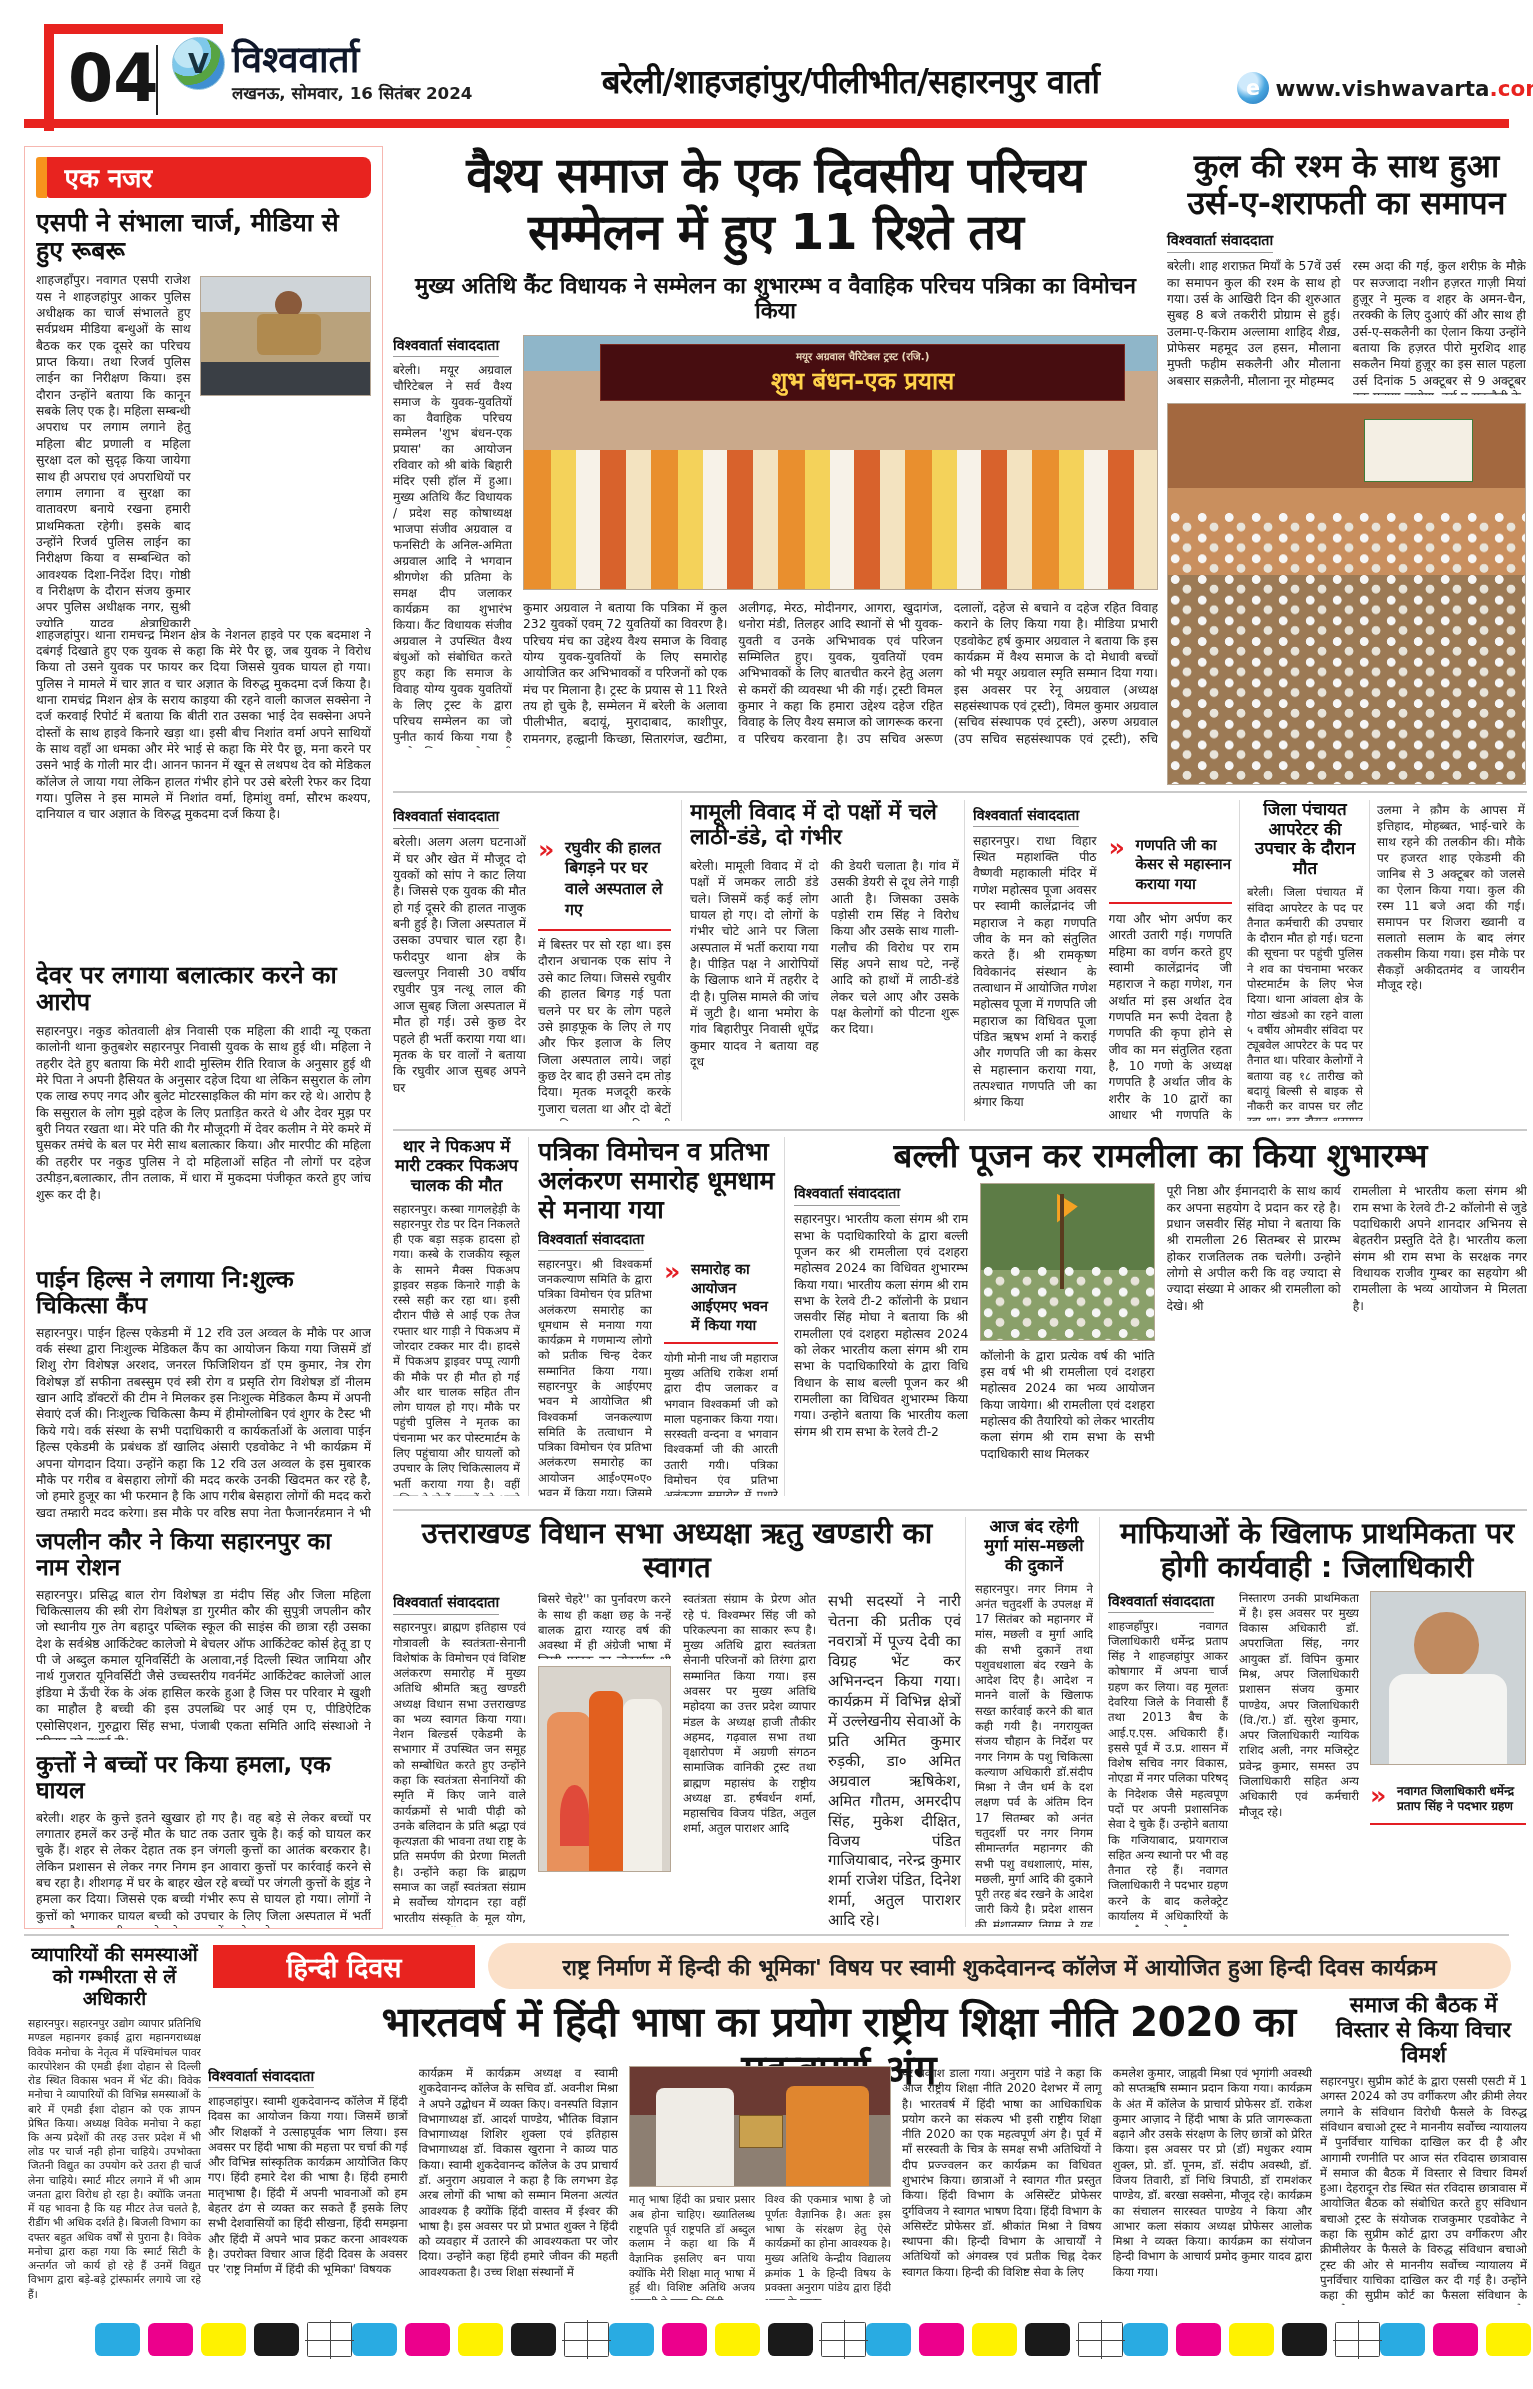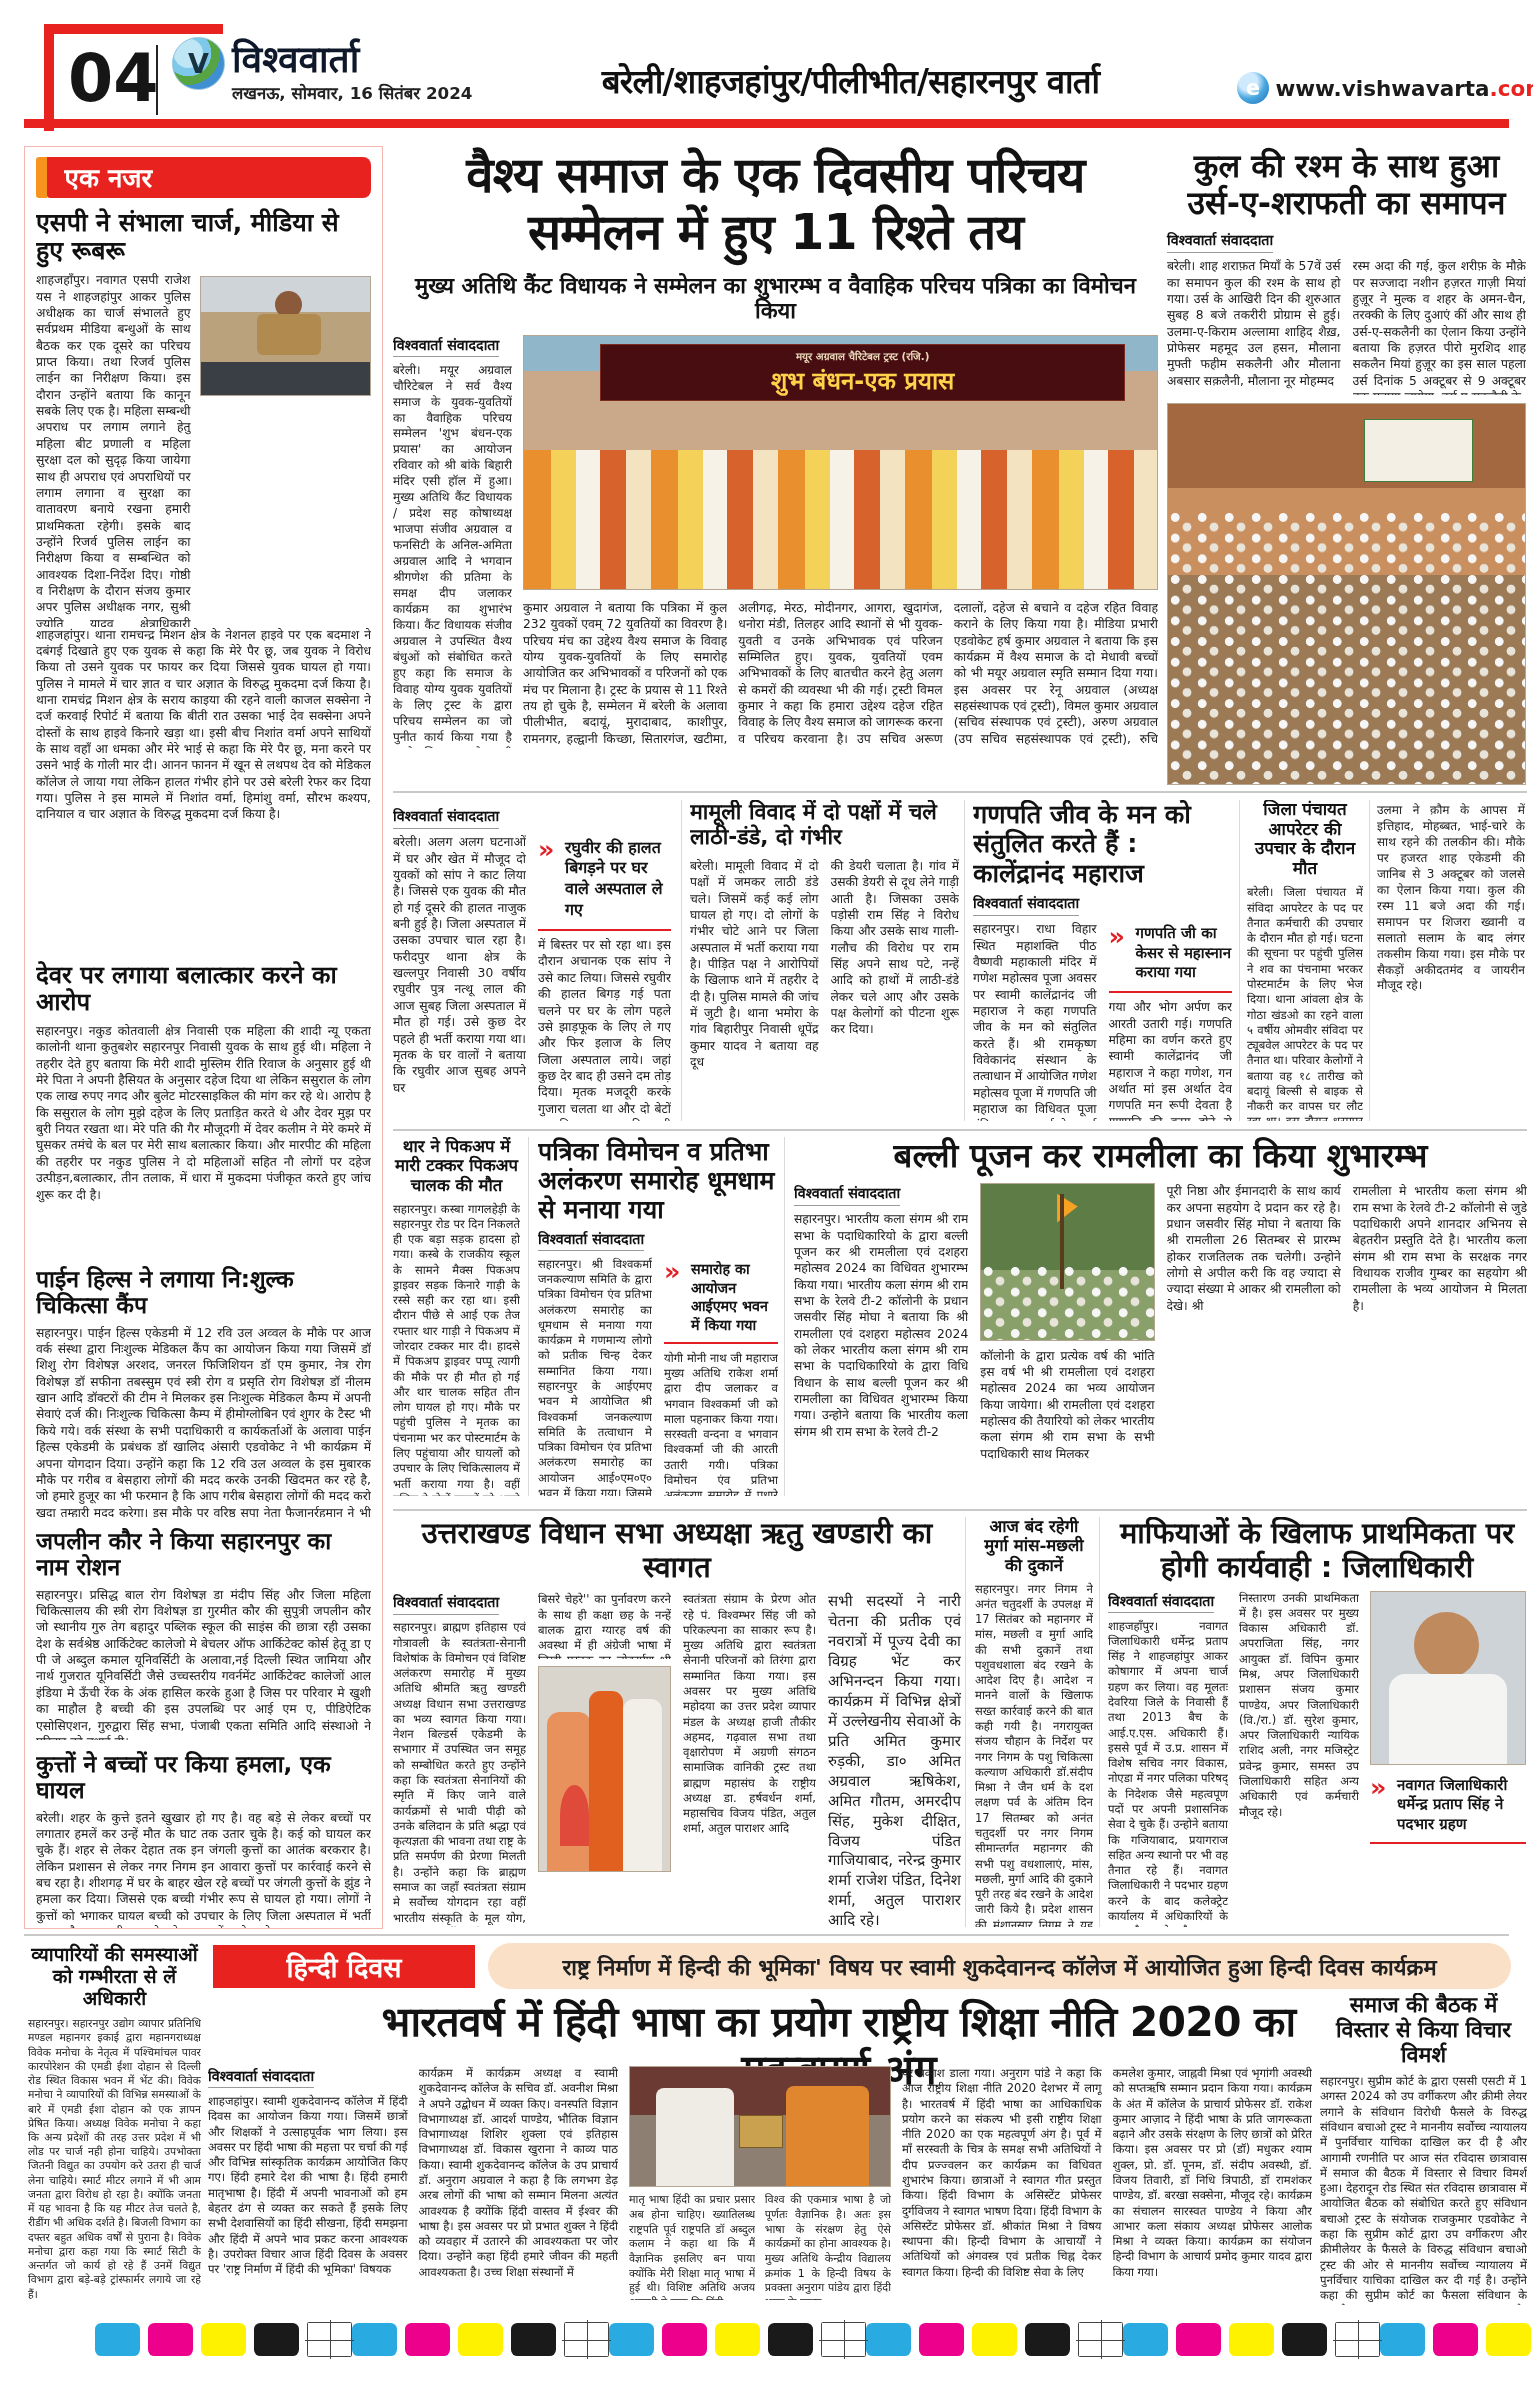--- a/index.html
+++ b/index.html
@@ -170,21 +170,20 @@
   <div class="abs" style="left:690px;top:800px;width:269px;height:321px;overflow:hidden;">
     <div class="hl" style="font-size:21.5px;">मामूली विवाद में दो पक्षों में चले लाठी-डंडे, दो गंभीर</div>
     <div class="cols" style="margin-top:8px;">
       <div class="c bt">बरेली। मामूली विवाद में दो पक्षों में जमकर लाठी डंडे चले। जिसमें कई कई लोग घायल हो गए। दो लोगों के गंभीर चोटे आने पर जिला अस्पताल में भर्ती कराया गया है। पीड़ित पक्ष ने आरोपियों के खिलाफ थाने में तहरीर दे दी है। पुलिस मामले की जांच में जुटी है। थाना भमोरा के गांव बिहारीपुर निवासी धूपेंद्र कुमार यादव ने बताया वह दूध</div>
       <div class="c bt">की डेयरी चलाता है। गांव में उसकी डेयरी से दूध लेने गाड़ी आती है। जिसका उसके पड़ोसी राम सिंह ने विरोध किया और उसके साथ गाली-गलौच की विरोध पर राम सिंह अपने साथ पटे, नन्हें आदि को हाथों में लाठी-डंडे लेकर चले आए और उसके पक्ष केलोगों को पीटना शुरू कर दिया।</div>
     </div>
   </div>
 
   <div class="abs vline" style="left:964px;top:800px;height:321px;"></div>
   <div class="abs" style="left:973px;top:800px;width:259px;height:321px;overflow:hidden;">
-    <div class="hl" style="font-size:25.4px;">गणपति जीव के मन को संतुलित करते हैं : कालेंद्रानंद महाराज</div>
     <div style="margin-top:4.8px;"><span class="byline">विश्ववार्ता संवाददाता</span></div>
     <div class="cols">
       <div class="c bt">सहारनपुर। राधा विहार स्थित महाशक्ति पीठ वैष्णवी महाकाली मंदिर में गणेश महोत्सव पूजा अवसर पर स्वामी कालेंद्रानंद जी महाराज ने कहा गणपति जीव के मन को संतुलित करते हैं। श्री रामकृष्ण विवेकानंद संस्थान के तत्वाधान में आयोजित गणेश महोत्सव पूजा में गणपति जी महाराज का विधिवत पूजा पंडित ऋषभ शर्मा ने कराई और गणपति जी का केसर से महास्नान कराया गया, तत्पश्चात गणपति जी का श्रंगार किया</div>
       <div class="c">
         <div class="callout" style="font-size:15px;">गणपति जी का केसर से महास्नान कराया गया</div>
         <div class="bt">गया और भोग अर्पण कर आरती उतारी गई। गणपति महिमा का वर्णन करते हुए स्वामी कालेंद्रानंद जी महाराज ने कहा गणेश, गन अर्थात मां इस अर्थात देव गणपति मन रूपी देवता है गणपति की कृपा होने से जीव का मन संतुलित रहता है, 10 गणो के अध्यक्ष गणपति है अर्थात जीव के शरीर के 10 द्वारों का आधार भी गणपति के अधीन है।</div>
       </div>
     </div>
   </div>
 
@@ -272,21 +271,21 @@
         <div class="bt" style="font-size:11.5px;">शाहजहाँपुर। नवागत जिलाधिकारी धर्मेन्द्र प्रताप सिंह ने शाहजहांपुर आकर कोषागार में अपना चार्ज ग्रहण कर लिया। वह मूलतः देवरिया जिले के निवासी हैं तथा 2013 बैच के आई.ए.एस. अधिकारी हैं। इससे पूर्व में उ.प्र. शासन में विशेष सचिव नगर विकास, नोएडा में नगर पलिका परिषद् के निदेशक जैसे महत्वपूण पदों पर अपनी प्रशासनिक सेवा दे चुके हैं। उन्होने बताया कि गजियाबाद, प्रयागराज सहित अन्य स्थानो पर भी वह तैनात रहे हैं। नवागत जिलाधिकारी ने पदभार ग्रहण करने के बाद कलेक्ट्रेट कार्यालय में अधिकारियों के साथ बैठक के दौरान कहा कि मुख्यमंत्री के निर्देशों का शत-प्रतिशत अनुपालन किया जाएगा। उन्होने कहा कि शिक्षा, स्वास्थ्य, कानून व्यवस्था, साफ-सफाई सहित इनफोर्समेंट की कार्यवाही, माफियाओं के खिलाफ कार्यवाही सहित जनता की शिकायतों का पारदर्शिता के साथ त्वरित</div>
       </div>
       <div style="flex:1;min-width:0;overflow:hidden;">
         <div class="bt" style="font-size:11.5px;">निस्तारण उनकी प्राथमिकता में है। इस अवसर पर मुख्य विकास अधिकारी डॉ. अपराजिता सिंह, नगर आयुक्त डॉ. विपिन कुमार मिश्र, अपर जिलाधिकारी प्रशासन संजय कुमार पाण्डेय, अपर जिलाधिकारी (वि./रा.) डॉ. सुरेश कुमार, अपर जिलाधिकारी न्यायिक राशिद अली, नगर मजिस्ट्रेट प्रवेन्द्र कुमार, समस्त उप जिलाधिकारी सहित अन्य अधिकारी एवं कर्मचारी मौजूद रहे।</div>
       </div>
       <div style="width:156px;flex:0 0 auto;">
         <div class="photo" style="height:172px;background:linear-gradient(#cdd3d6 0 100%);">
           <div style="position:absolute;left:28%;top:12%;width:42%;height:38%;border-radius:50%;background:#c08a5f;"></div>
           <div style="position:absolute;left:12%;top:48%;width:76%;height:52%;background:#f4f4f2;border-radius:16px 16px 0 0;"></div>
         </div>
-        <div class="callout" style="font-size:15px;margin-top:8px;">नवागत जिलाधिकारी धर्मेन्द्र प्रताप सिंह ने पदभार ग्रहण</div>
+        <div class="callout" style="font-size:12px;margin-top:16px;">नवागत जिलाधिकारी धर्मेन्द्र प्रताप सिंह ने पदभार ग्रहण</div>
       </div>
     </div>
   </div>
 
   <div class="abs" style="left:28px;top:1943px;width:173px;height:356px;overflow:hidden;">
     <div class="hl" style="font-size:19px;text-align:center;">व्यापारियों की समस्याओं को गम्भीरता से लें अधिकारी</div>
     <div class="bt" style="font-size:10.7px;margin-top:8px;">सहारनपुर। सहारनपुर उद्योग व्यापार प्रतिनिधि मण्डल महानगर इकाई द्वारा महानगराध्यक्ष विवेक मनोचा के नेतृत्व में पश्चिमांचल पावर कारपोरेशन की एमडी ईशा दोहान से दिल्ली रोड स्थित विकास भवन में भेंट की। विवेक मनोचा ने व्यापारियों की विभिन्न समस्याओं के बारे में एमडी ईशा दोहान को एक ज्ञापन प्रेषित किया। अध्यक्ष विवेक मनोचा ने कहा कि अन्य प्रदेशों की तरह उत्तर प्रदेश में भी लोड पर चार्ज नही होना चाहिये। उपभोक्ता जितनी विद्युत का उपयोग करे उतरा ही चार्ज लेना चाहिये। स्मार्ट मीटर लगाने में भी आम जनता द्वारा विरोध हो रहा है। क्योंकि जनता में यह भावना है कि यह मीटर तेज चलते है, रीडींग भी अधिक दर्शते है। बिजली विभाग का दफ्तर बहुत अधिक वर्षों से पुराना है। विवेक मनोचा द्वारा कहा गया कि स्मार्ट सिटी के अन्तर्गत जो कार्य हो रहे हैं उनमें विद्युत विभाग द्वारा बड़े-बड़े ट्रांस्फार्मर लगाये जा रहे हैं।</div>
   </div>
 
   <div class="abs redbox" style="left:213px;top:1945px;width:262px;height:43px;font-size:27px;">

